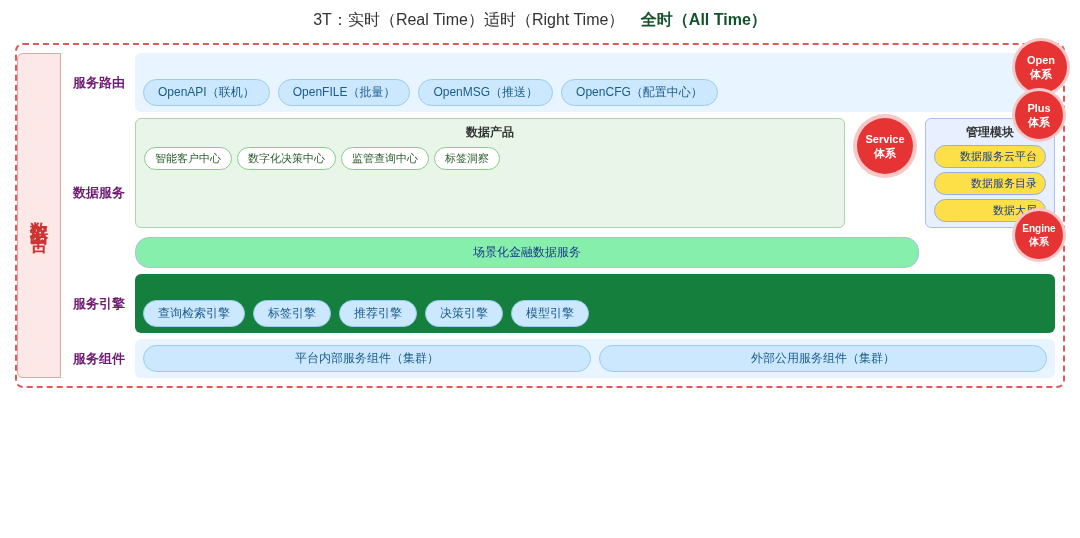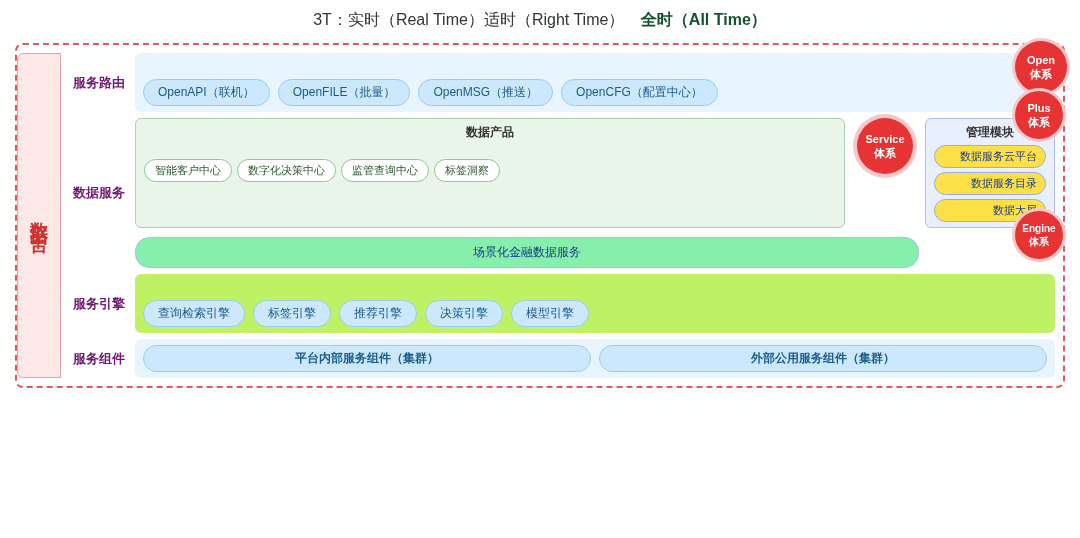--- a/index.html
+++ b/index.html
@@ -129,21 +129,21 @@
       display: flex;
       flex-direction: column;
       gap: 4px;
     }
 
     .data-products-title {
       font-size: 12px;
       color: #333;
       text-align: center;
       font-weight: bold;
-      margin-bottom: 14px;
+      margin-bottom: 2px;
     }
 
     .data-products-chips {
       display: flex;
       flex-direction: row;
       gap: 5px;
       flex-wrap: wrap;
     }
 
     .green-chip {
@@ -275,33 +275,32 @@
       position: absolute;
       right: -12px;
       top: -12px;
       z-index: 10;
       line-height: 1.3;
       box-shadow: 0 0 0 3px #f8c8c8;
     }
 
     
     .engine-row .row-content {
-      background: #bef264;
+      background: #15803d;
       border-radius: 6px;
       padding: 6px 8px;
       gap: 8px;
     }
 
     
     .component-row .row-content {
       background: #e8f4ff;
       border-radius: 6px;
       padding: 6px 8px;
       gap: 8px;
-      font-weight: bold;
     }
 
     .component-chip {
       background: #cce8ff;
       border: 1px solid #99ccee;
       border-radius: 16px;
       padding: 4px 14px;
       font-size: 12px;
       color: #1a5c8a;
       white-space: nowrap;

